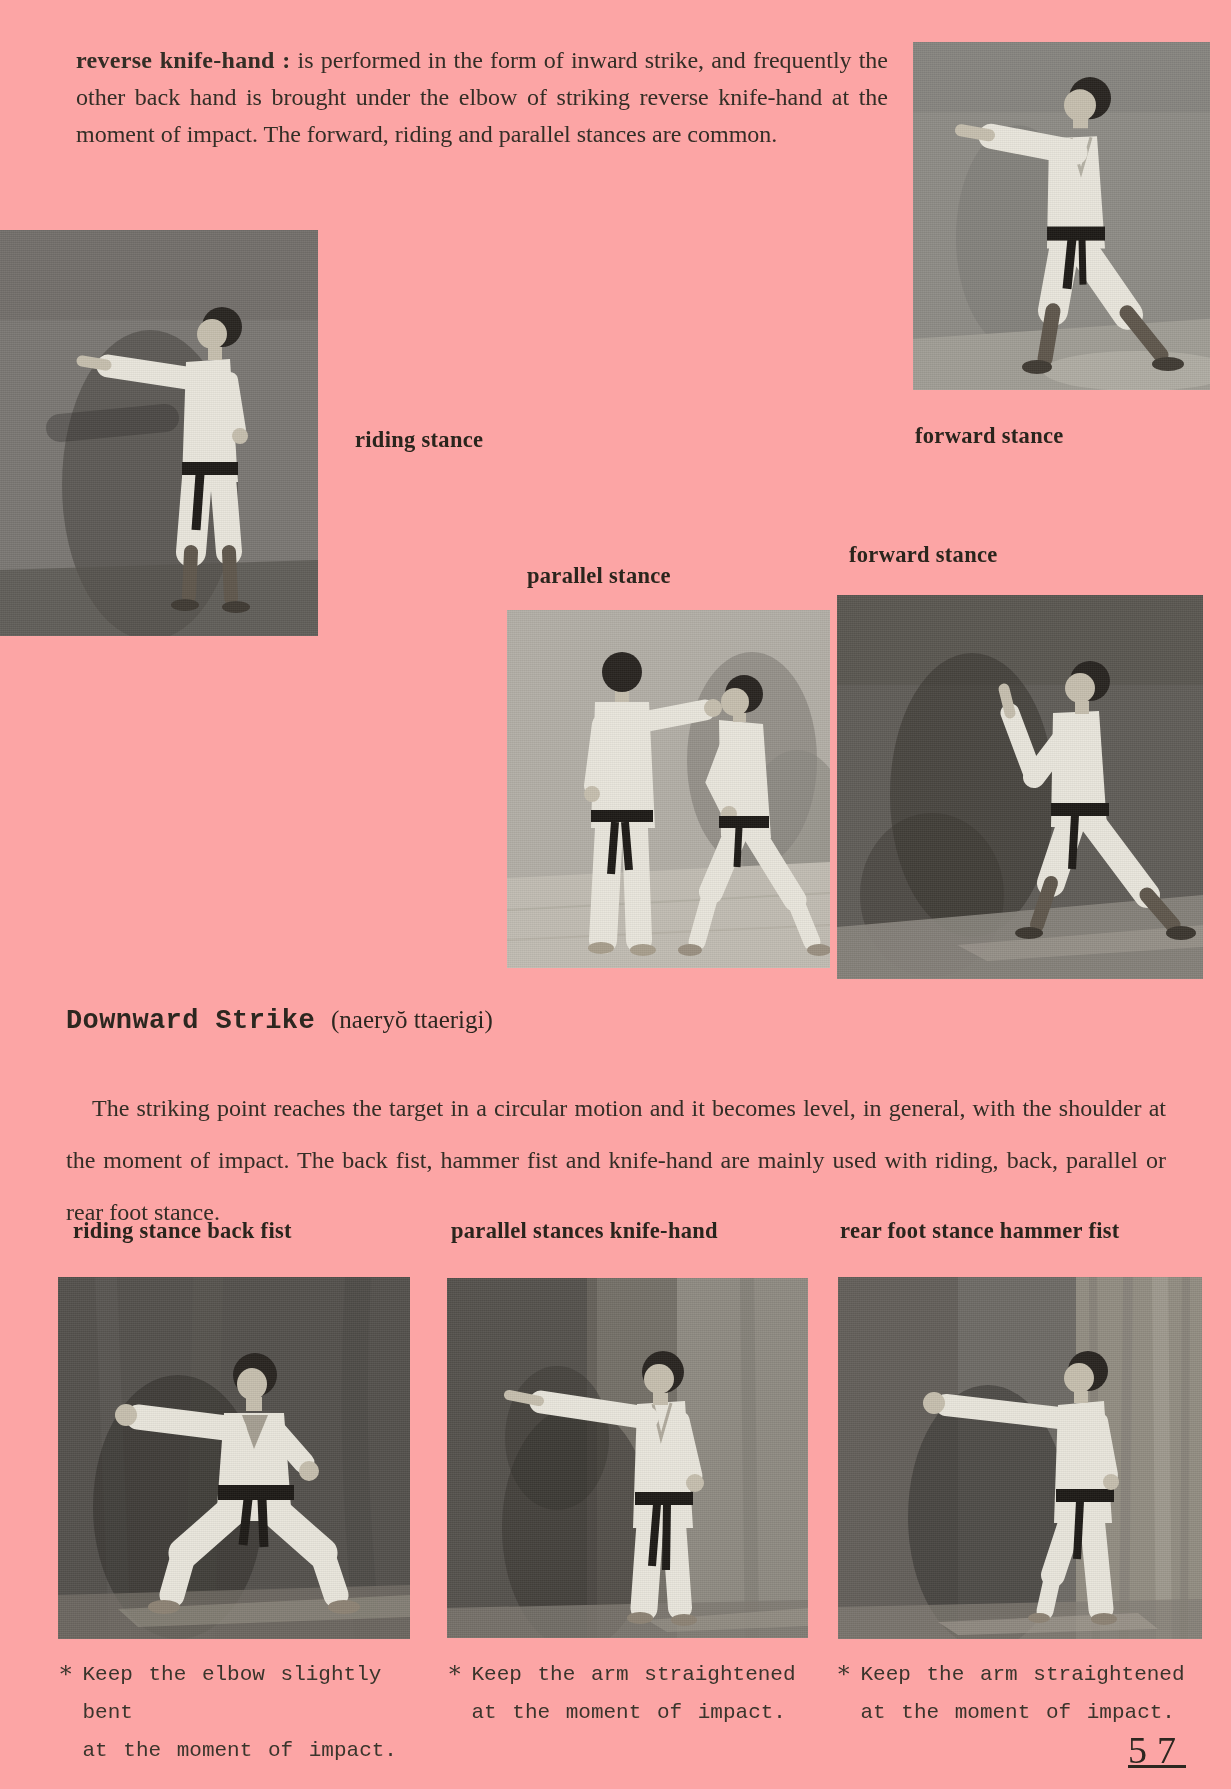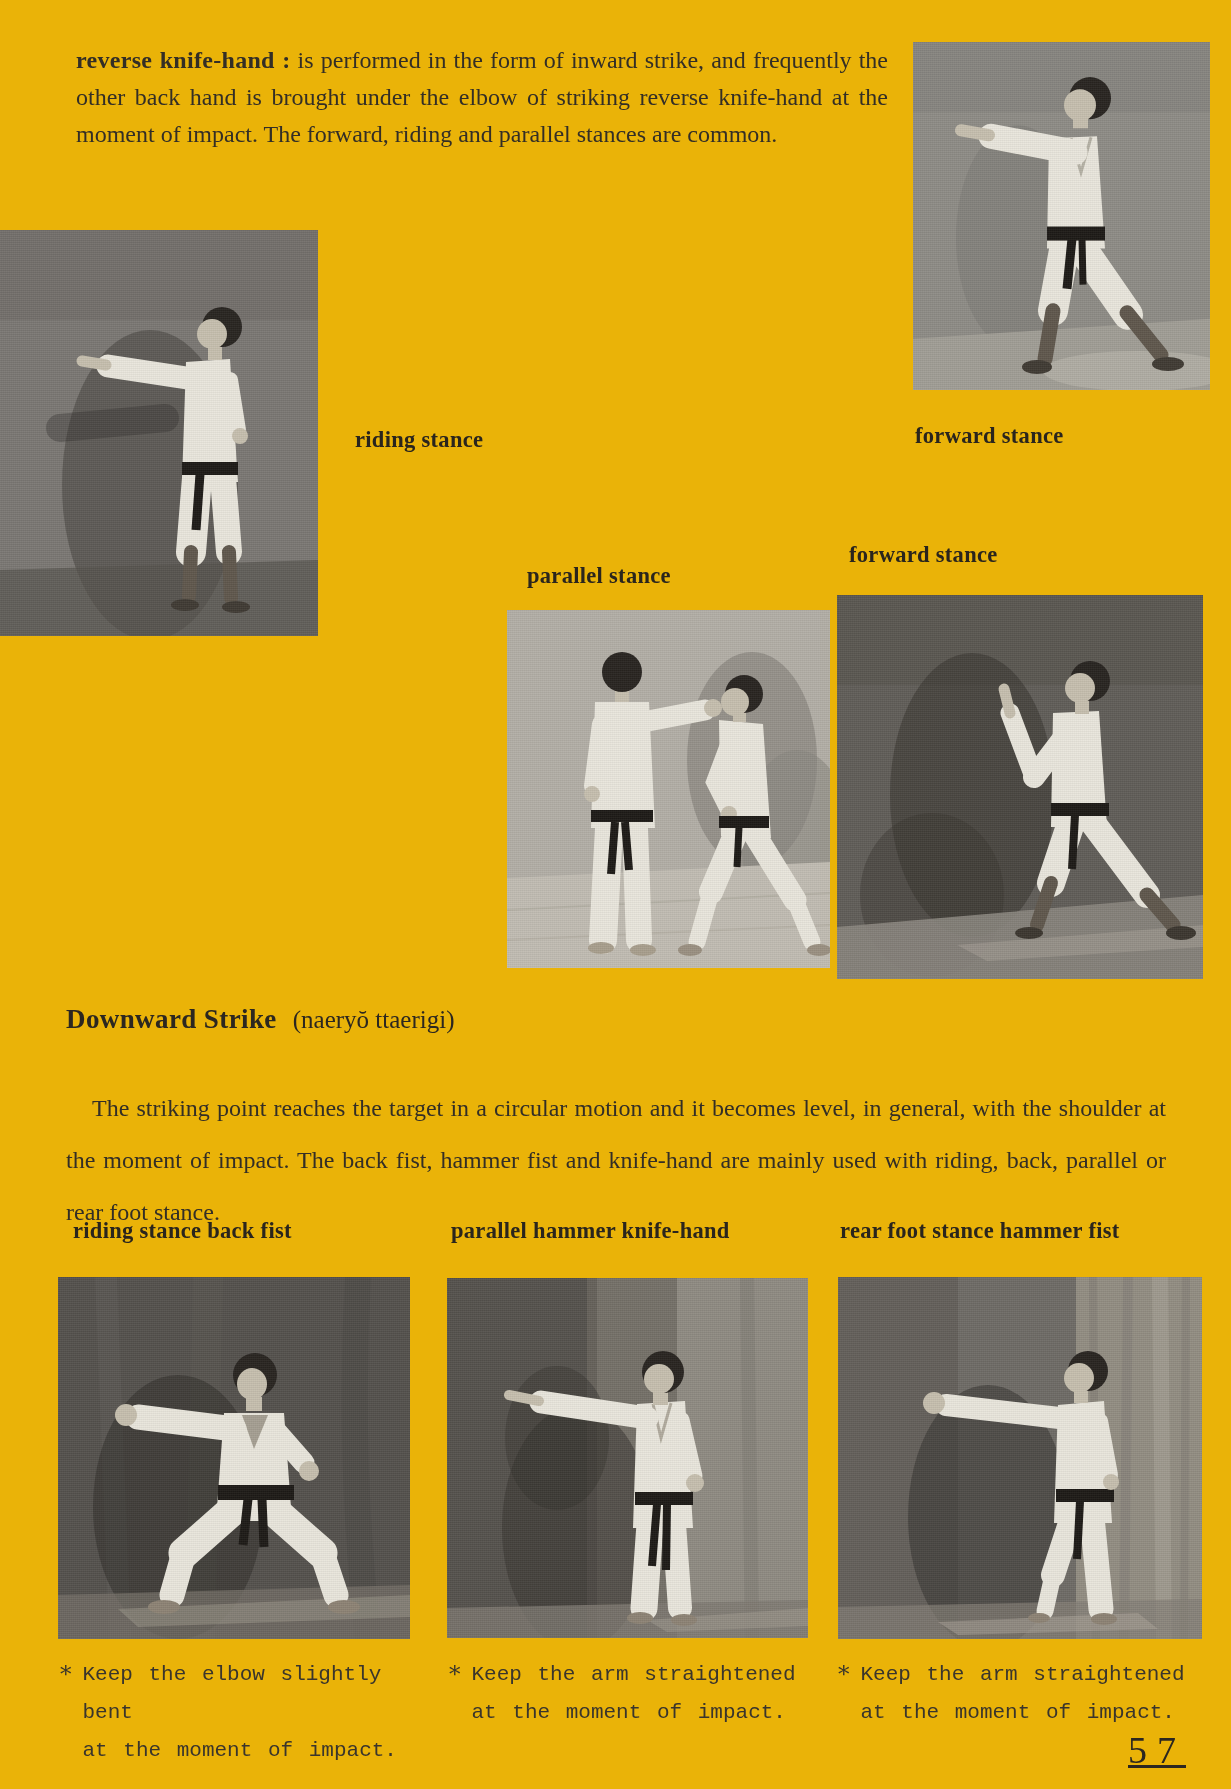--- a/index.html
+++ b/index.html
@@ -1,31 +1,31 @@
 <!DOCTYPE html>
 <html><head>
 <meta charset="utf-8">
 <style>
   html,body{margin:0;padding:0;}
   .page{
     position:relative;
     width:1231px;height:1789px;
-    background:#eab308;
+    background:#fca5a5;
     font-family:"Liberation Serif", serif;
     color:#332e26;
     overflow:hidden;
   }
   
   .para{position:absolute;text-align:justify;}
   .para .lead{font-weight:bold;letter-spacing:.3px;}
   #para-reverse{left:76px;top:18px;width:812px;font-size:24px;line-height:37px;}
   #para-knife{left:72px;top:730px;width:394px;font-size:24px;line-height:37px;}
   #para-downward{left:66px;top:1058px;width:1100px;font-size:24px;line-height:52px;text-indent:26px;}
   .heading{position:absolute;left:66px;top:1004px;font-size:27px;color:#2c2720;}
-  .heading .t{font-weight:bold;letter-spacing:.4px;}
+  .heading .t{font-weight:bold;letter-spacing:.4px;font-family:Liberation Mono, monospace;}
   .heading .r{font-size:25px;margin-left:16px;}
   .caption{position:absolute;font-weight:bold;font-size:22.5px;color:#2a251d;letter-spacing:.3px;white-space:nowrap;}
   #cap-riding{left:355px;top:427px;}
   #cap-forward-top{left:915px;top:423px;}
   #cap-parallel{left:527px;top:563px;}
   #cap-forward-mid{left:849px;top:542px;}
   #cap-b1{left:66px;top:1218px;margin-left:7px;}
   #cap-b2{left:451px;top:1218px;}
   #cap-b3{left:840px;top:1218px;}
   .footnote{
@@ -204,21 +204,21 @@
         <circle cx="243" cy="93" r="15" fill="#c6bfae"></circle>
       </g>
     </svg>
   </div>
 
 
   <h2 class="heading" style="margin:0;font-weight:normal;"><span class="t">Downward Strike</span><span class="r">(naeryŏ ttaerigi)</span></h2>
   <p class="para" id="para-downward">The striking point reaches the target in a circular motion and it becomes level, in general, with the shoulder at the moment of impact. The back fist, hammer fist and knife-hand are mainly used with riding, back, parallel or rear foot stance.</p>
 
   <div class="caption" id="cap-b1">riding stance back fist</div>
-  <div class="caption" id="cap-b2">parallel hammer knife-hand</div>
+  <div class="caption" id="cap-b2">parallel stances knife-hand</div>
   <div class="caption" id="cap-b3">rear foot stance hammer fist</div>
 
   <div class="photo" id="photo-b1">
     <svg viewBox="0 0 352 362" preserveAspectRatio="none">
       <g>
         <rect x="0" y="0" width="352" height="362" fill="#54514d"></rect>
         <path d="M48,0 L62,362" stroke="#615e59" stroke-width="22" opacity="0.4" fill="none"></path>
         <path d="M150,0 L142,362" stroke="#615e59" stroke-width="30" opacity="0.25" fill="none"></path>
         <path d="M300,0 Q290,180 310,362" stroke="#4a4743" stroke-width="26" opacity="0.5" fill="none"></path>
         <ellipse cx="120" cy="230" rx="85" ry="132" fill="#2c2926" opacity="0.5"></ellipse>

